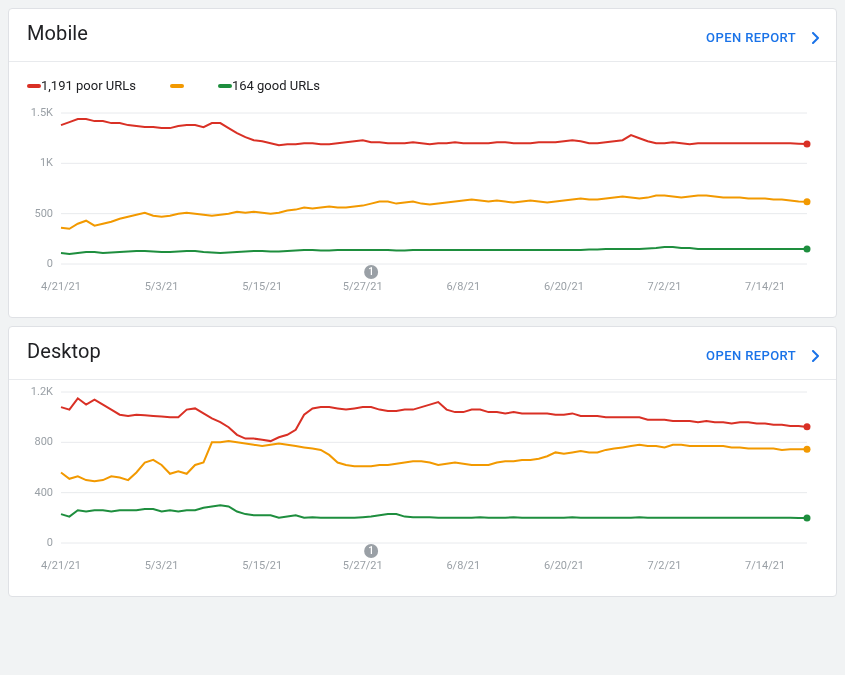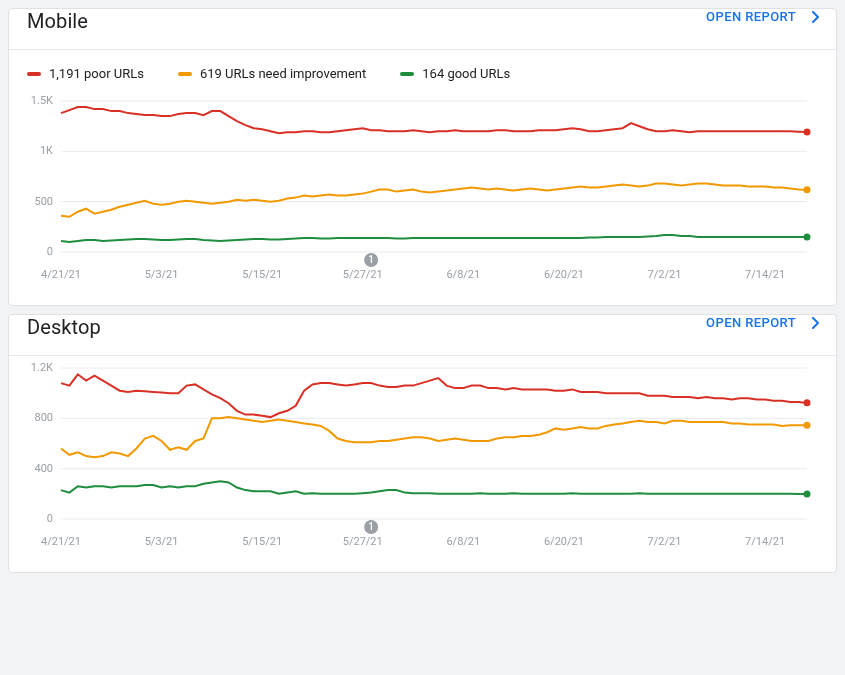--- a/index.html
+++ b/index.html
@@ -26,23 +26,23 @@
   }
   .card{
     background:#fff;
     border:1px solid var(--card-border);
     border-radius:4px;
     margin:8px;
     padding:0;
   }
   .card-header{
     display:flex;
-    align-items:flex-start;
+    align-items:flex-end;
     justify-content:space-between;
-    padding:0 16px 10px 18px;
+    padding:12px 16px 10px 18px;
   }
   .card-title{
     font-size:20px;
     font-weight:400;
     color:var(--text);
     letter-spacing:.1px;
   }
   .open-report{
     display:flex;
     align-items:center;
@@ -58,21 +58,21 @@
   .hr{
     height:1px;background:var(--divider);margin:6px 0 0 0;
   }
   .legend{
     display:flex;
     gap:34px;
     align-items:center;
     padding:16px 18px 8px 18px;
     flex-wrap:wrap;
   }
-  .legend-item{display:flex;align-items:center;gap:8px;color:var(--text);font-size:13px}
+  .legend-item{display:flex;align-items:center;color:var(--text);font-size:13px}
   .swatch{width:14px;height:4px;border-radius:2px;display:inline-block}
   .sw-poor{background:var(--poor)}
   .sw-need{background:var(--need)}
   .sw-good{background:var(--good)}
   .chart-wrap{padding:4px 18px 14px 18px}
   .grid line{stroke:var(--divider);stroke-width:1}
   .baseline{stroke:#bdc1c6;stroke-width:1.2}
   .series{fill:none;stroke-width:2}
   .series.poor{stroke:var(--poor)}
   .series.need{stroke:var(--need)}
@@ -95,21 +95,20 @@
     </div>
   </header>
   <div class="hr"></div>
   <div class="legend">
     <div class="legend-item">
       <span class="swatch sw-poor"></span>
       <span>1,191 poor URLs</span>
     </div>
     <div class="legend-item">
       <span class="swatch sw-need"></span>
-      <span>619 URLs need improvement</span>
     </div>
     <div class="legend-item">
       <span class="swatch sw-good"></span>
       <span>164 good URLs</span>
     </div>
   </div>
   <div class="chart-wrap">
     <svg width="792" height="195">
         <g class="grid">
           <line x1="34" y1="159" x2="780" y2="159" class="baseline"></line>

